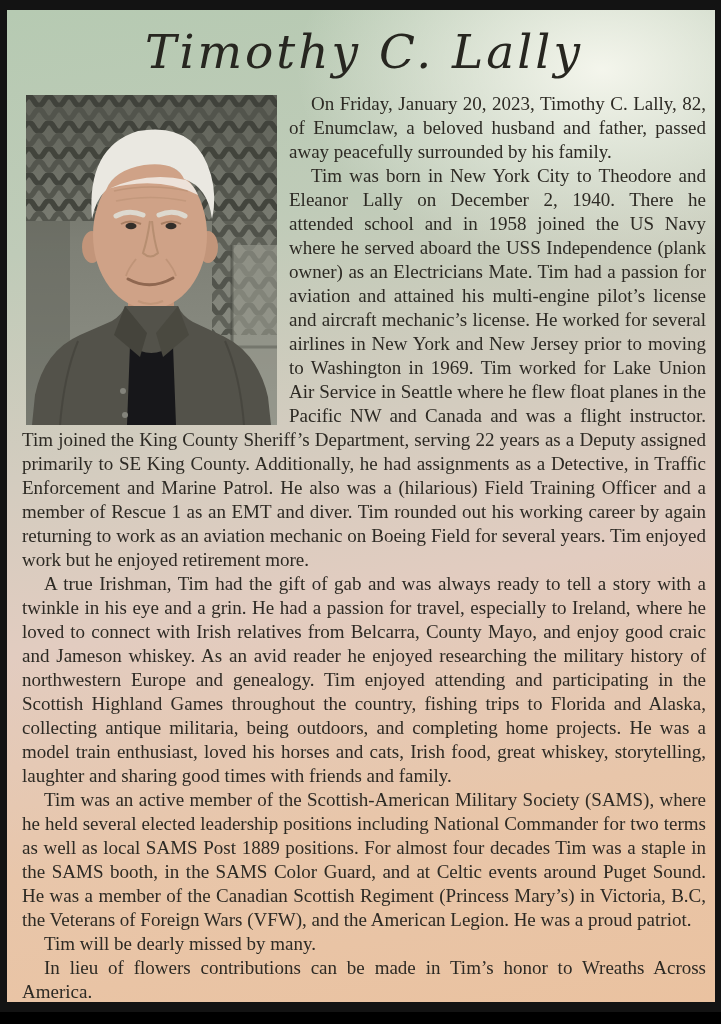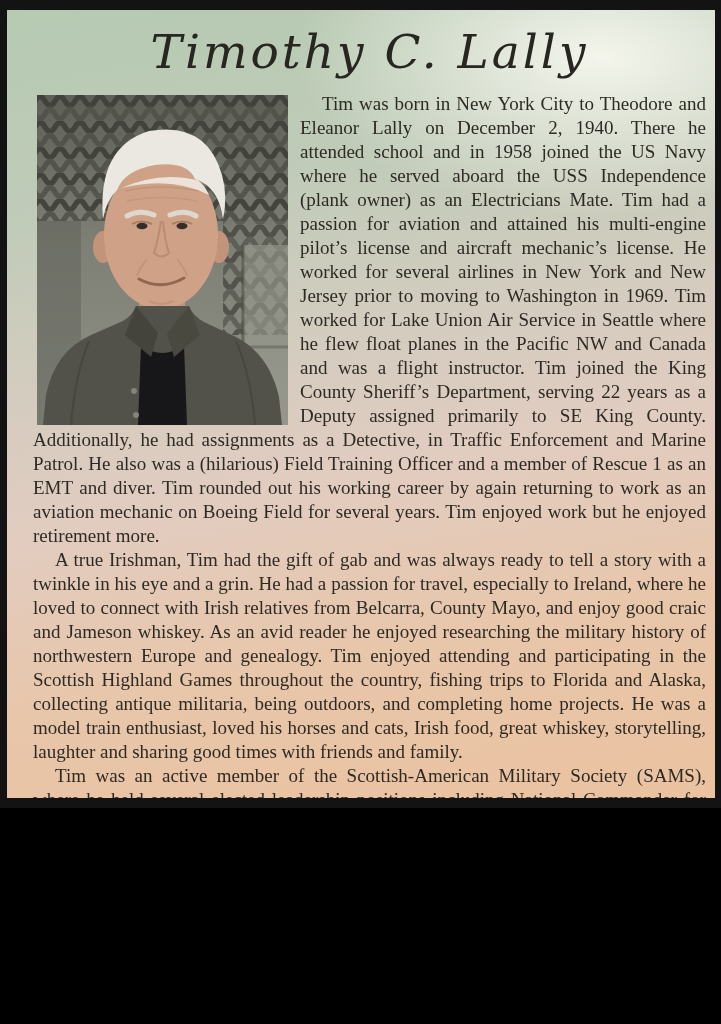--- a/index.html
+++ b/index.html
@@ -3,30 +3,30 @@
 <meta charset="utf-8">
 <style>
   html, body {
     margin: 0;
     padding: 0;
     background: #000;
   }
   .page {
     position: relative;
     width: 721px;
-    height: 808px;
+    height: 1012px;
     box-sizing: border-box;
     border: 10px solid #131313;
     border-left-width: 7px;
     border-right-width: 6px;
     overflow: hidden;
     background:
       radial-gradient(ellipse 60% 28% at 84% 6%, rgba(250,250,242,0.9), rgba(250,250,242,0) 72%),
       linear-gradient(170deg, #b6cab2 0%, #bfcbb8 22%, #d3ccbf 42%, #e2ccc0 58%, #e8c6aa 78%, #eac2a0 100%);
-    padding: 8px 9px 6px 26px;
+    padding: 8px 9px 6px 15px;
   }
   .title {
     margin: 8px 0 14px 0;
     text-align: center;
     font-family: "DejaVu Serif", serif;
     font-style: italic;
     font-weight: normal;
     font-size: 47px;
     line-height: 1.1;
     letter-spacing: 3px;
@@ -120,19 +120,21 @@
         <path d="M152 211 L163 240 L137 262 L130 238 Z" fill="#4a4940"></path>
 
         <circle cx="97" cy="296" r="3" fill="#83837b"></circle>
         <circle cx="99" cy="320" r="3" fill="#83837b"></circle>
 
         <path d="M52 246 Q38 280 34 330" stroke="#43423a" stroke-width="2" fill="none" opacity="0.7"></path>
         <path d="M199 246 Q214 280 218 330" stroke="#43423a" stroke-width="2" fill="none" opacity="0.7"></path>
       </svg>
     </div>
 
+    <p>On Friday, January 20, 2023, Timothy C. Lally, 82, of Enumclaw, a beloved husband and father, passed away peacefully surrounded by his family.</p>
     <p>Tim was born in New York City to Theodore and Eleanor Lally on December 2, 1940.  There he attended school and in 1958 joined the US Navy where he served aboard the USS Independence (plank owner) as an Electricians Mate.  Tim had a passion for aviation and attained his multi-engine pilot’s license and aircraft mechanic’s license.  He worked for several airlines in New York and New Jersey prior to moving to Washington in 1969. Tim worked for Lake Union Air Service in Seattle where he flew float planes in the Pacific NW and Canada and was a flight instructor. Tim joined the King County Sheriff’s Department, serving 22 years as a Deputy assigned primarily to SE King County. Additionally, he had assignments as a Detective, in Traffic Enforcement and Marine Patrol. He also was a (hilarious) Field Training Officer and a member of Rescue 1 as an EMT and diver.  Tim rounded out his working career by again returning to work as an aviation mechanic on Boeing Field for several years. Tim enjoyed work but he enjoyed retirement more.</p>
     <p>A true Irishman, Tim had the gift of gab and was always ready to tell a story with a twinkle in his eye and a grin. He had a passion for travel, especially to Ireland, where he loved to connect with Irish relatives from Belcarra, County Mayo, and enjoy good craic and Jameson whiskey. As an avid reader he enjoyed researching the military history of northwestern Europe and genealogy.  Tim enjoyed attending and participating in the Scottish Highland Games throughout the country, fishing trips to Florida and Alaska, collecting antique militaria, being outdoors, and completing home projects.  He was a model train enthusiast, loved his horses and cats, Irish food, great whiskey, storytelling, laughter and sharing good times with friends and family.</p>
     <p>Tim was an active member of the Scottish-American Military Society (SAMS), where he held several elected leadership positions including National Commander for two terms as well as local SAMS Post 1889 positions.  For almost four decades Tim was a staple in the SAMS booth, in the SAMS Color Guard, and at Celtic events around Puget Sound. He was a member of the Canadian Scottish Regiment (Princess Mary’s) in Victoria, B.C, the Veterans of Foreign Wars (VFW), and the American Legion. He was a proud patriot.</p>
+    <p>Tim will be dearly missed by many.</p>
     <p>In lieu of flowers contributions can be made in Tim’s honor to Wreaths Across America.</p>
 
   </div>
 </div>
 
 </body></html>

